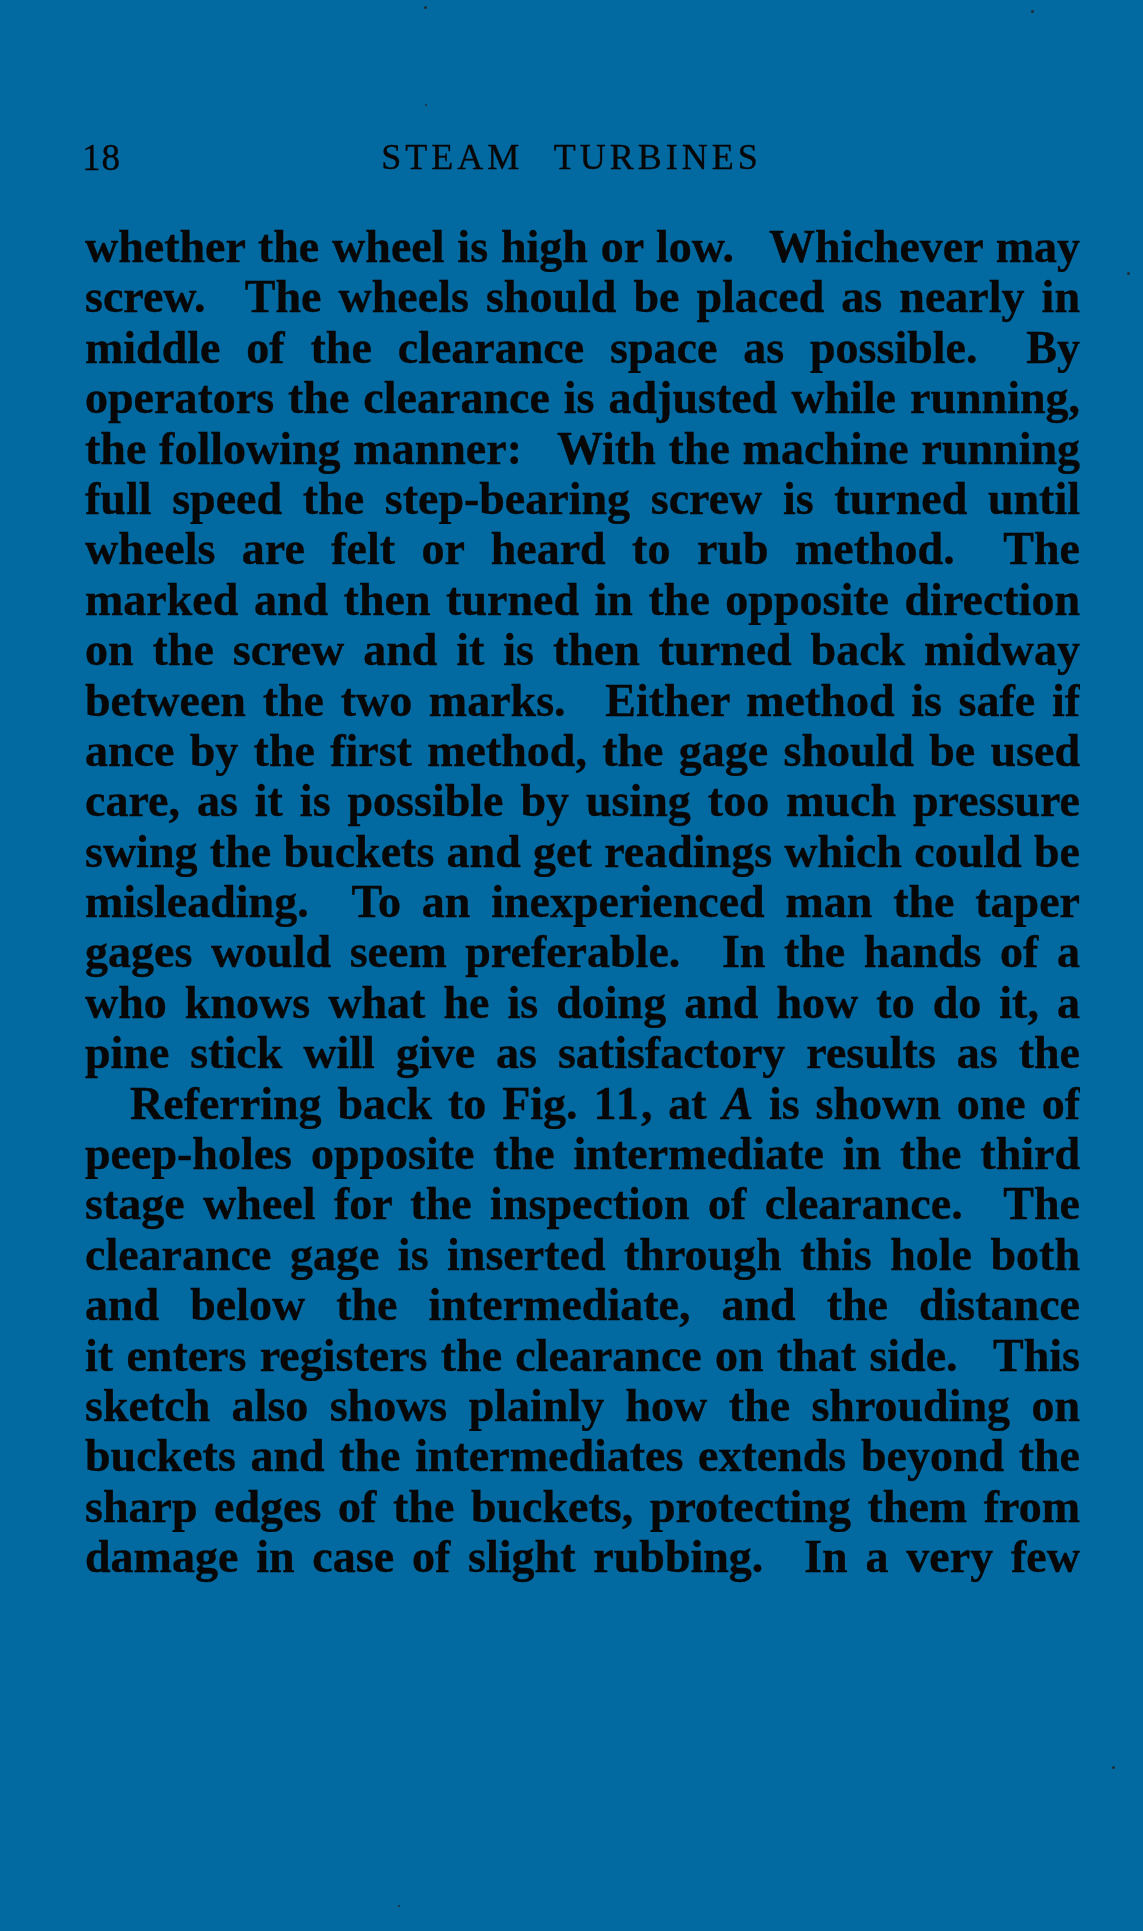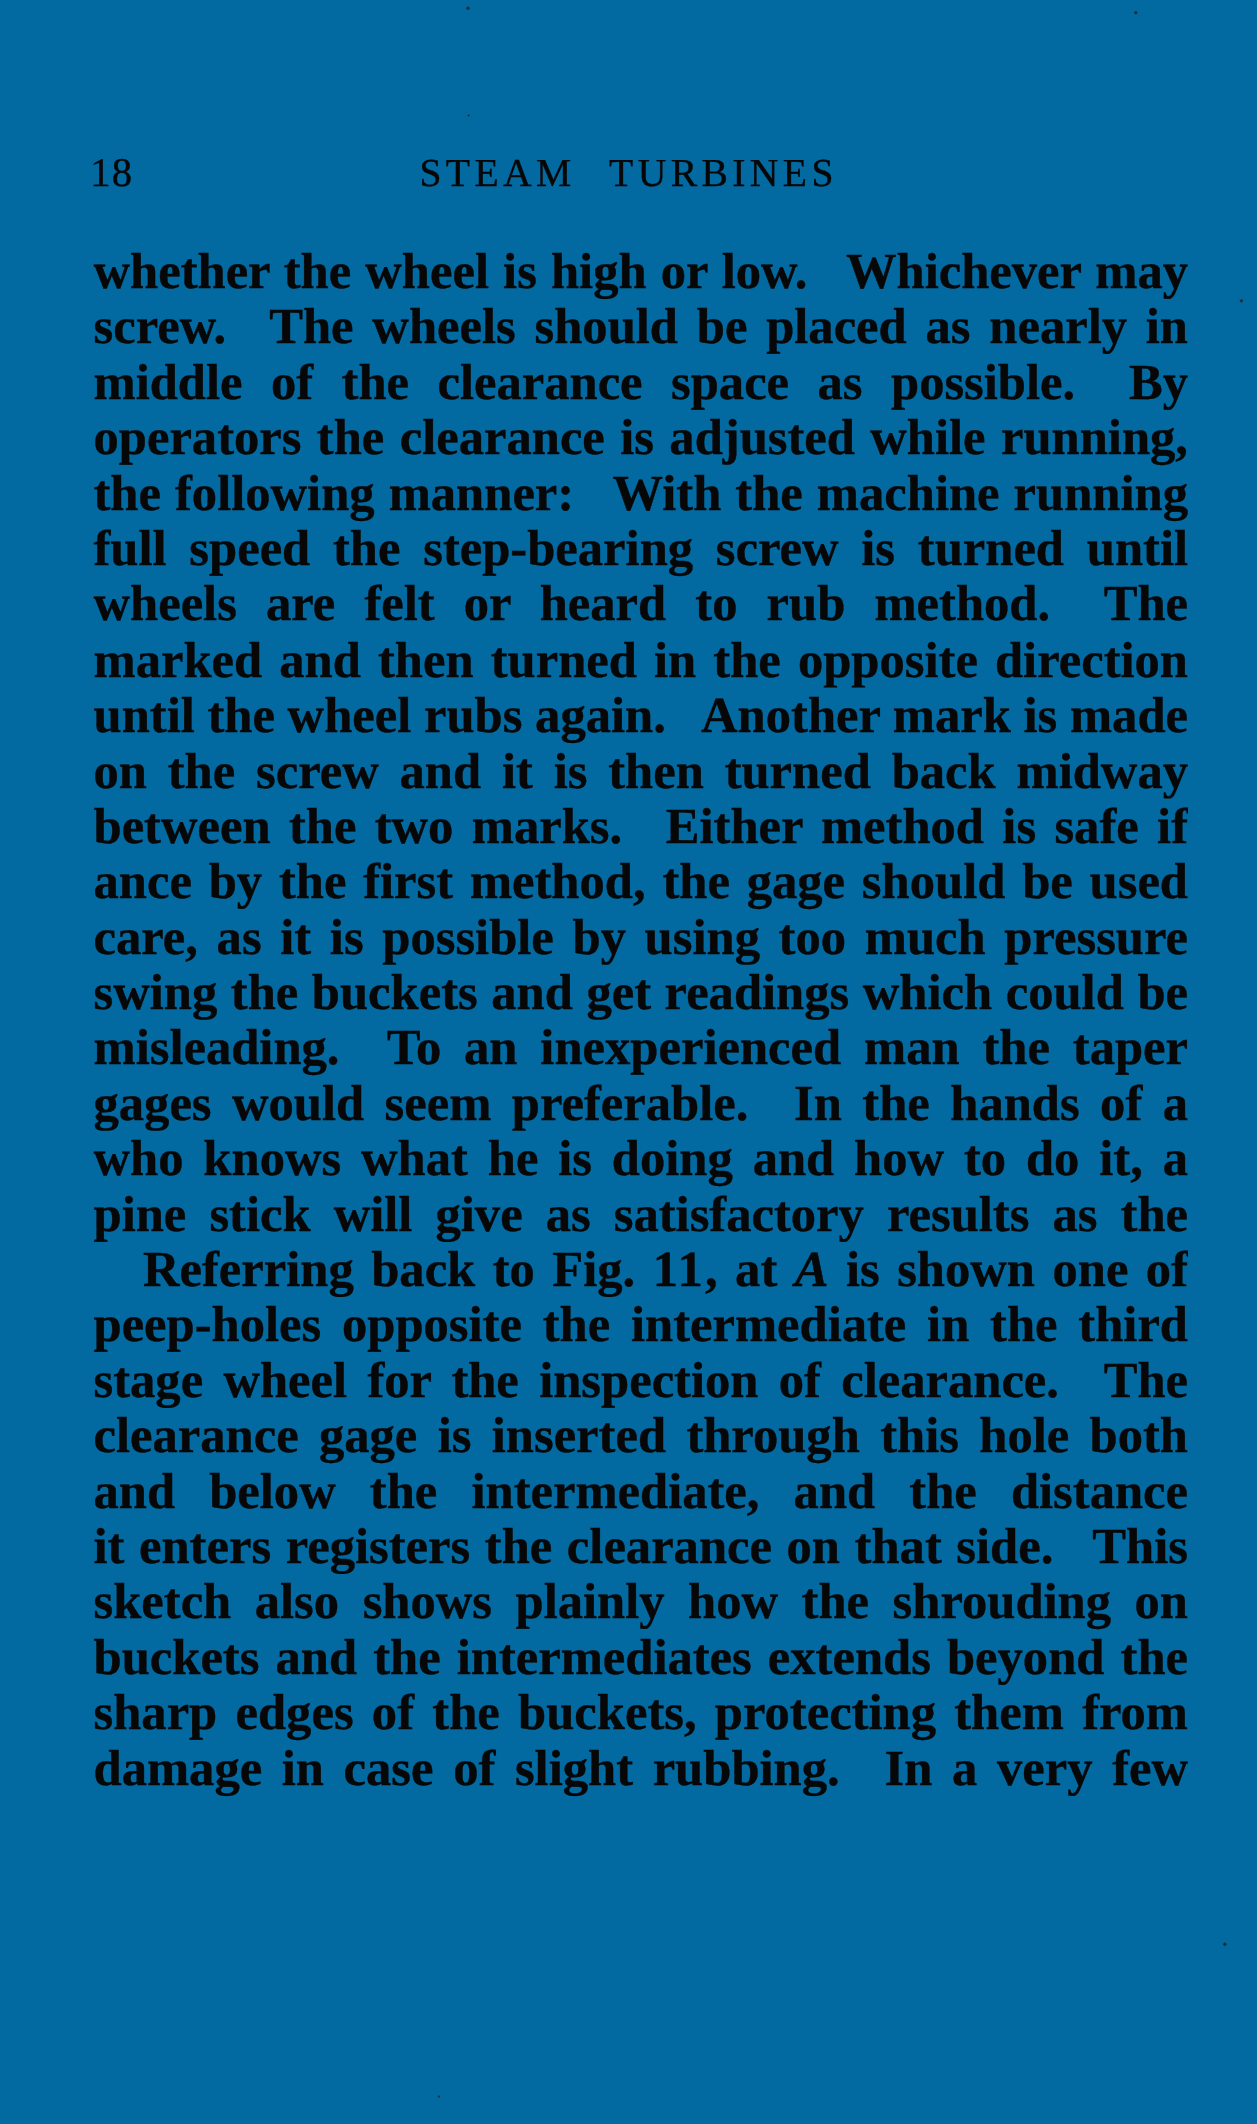--- a/index.html
+++ b/index.html
@@ -82,21 +82,20 @@
 
   <main class="body-text">
       <div class="line"><span>whether the wheel is high or low.  Whichever may be</span></div>
       <div class="line"><span>screw.  The wheels should be placed as nearly in the</span></div>
       <div class="line"><span>middle of the clearance space as possible.  By some</span></div>
       <div class="line"><span>operators the clearance is adjusted while running, in</span></div>
       <div class="line"><span>the following manner:  With the machine running at</span></div>
       <div class="line"><span>full speed the step-bearing screw is turned until the</span></div>
       <div class="line"><span>wheels are felt or heard to rub method.  The screw is</span></div>
       <div class="line"><span>marked and then turned in the opposite direction</span></div>
-      <div class="line"><span>until the wheel rubs again.  Another mark is made</span></div>
       <div class="line"><span>on the screw and it is then turned back midway</span></div>
       <div class="line"><span>between the two marks.  Either method is safe if prac-</span></div>
       <div class="line"><span>ance by the first method, the gage should be used with</span></div>
       <div class="line"><span>care, as it is possible by using too much pressure to</span></div>
       <div class="line"><span>swing the buckets and get readings which could be</span></div>
       <div class="line"><span>misleading.  To an inexperienced man the taper</span></div>
       <div class="line"><span>gages would seem preferable.  In the hands of a man</span></div>
       <div class="line"><span>who knows what he is doing and how to do it, a tapered</span></div>
       <div class="line"><span>pine stick will give as satisfactory results as the most</span></div>
       <div class="line indent"><span>Referring back to Fig. </span><span class="fignum">11</span><span>, at </span><span class="italic">A</span><span> is shown one of the</span></div>

